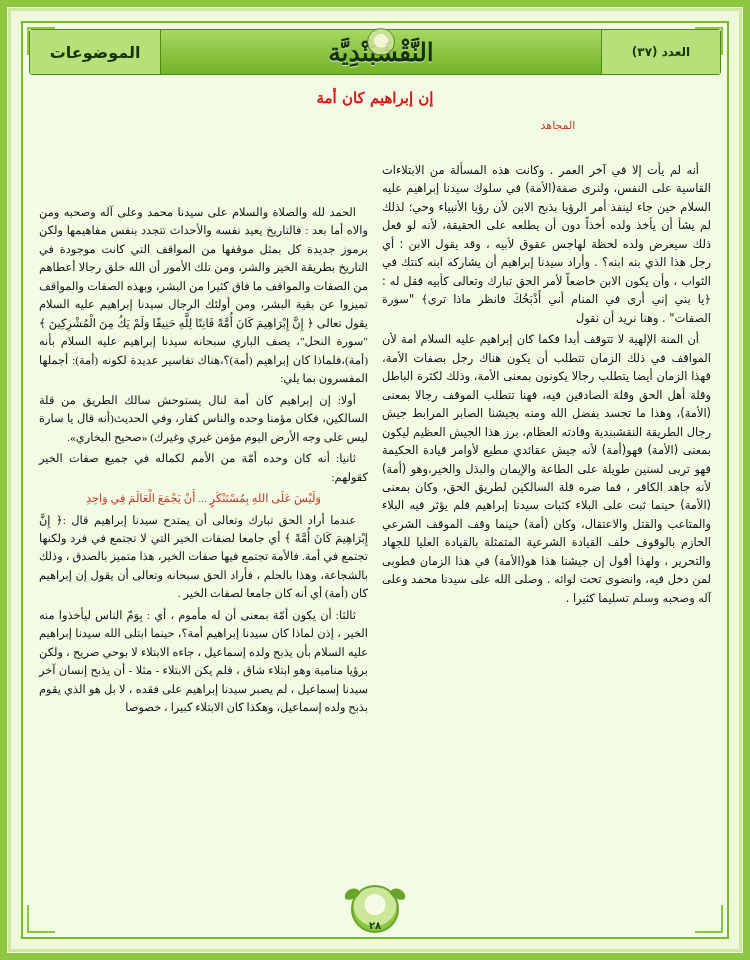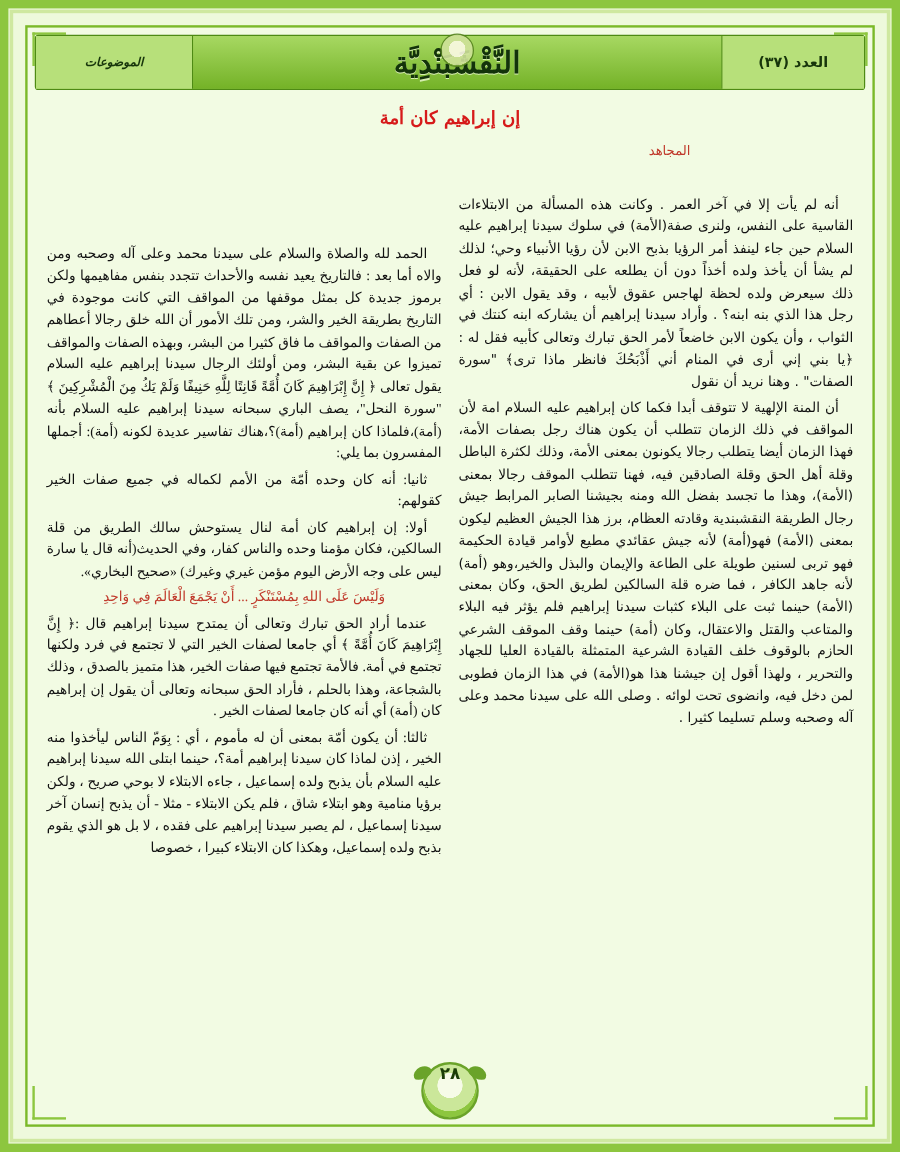--- a/index.html
+++ b/index.html
@@ -58,22 +58,21 @@
     background: #b7e07a;
     border-left: 1px solid #4e8a14;
     color: #17350b;
     font-size: 12px;
   }
   .hdr-mawduat {
     min-width: 110px;
     background: #b7e07a;
     border-right: 1px solid #4e8a14;
     color: #17350b;
-    font-size: 10px;
-    font-style: italic;
+    font-size: 16px;
   }
   .hdr-logo {
     flex: 1;
     position: relative;
     display: flex;
     align-items: center;
     justify-content: center;
     background: linear-gradient(#a7d862, #74b227);
   }
   .hdr-logo .logo-text {
@@ -170,24 +169,24 @@
     align-items: flex-end;
     height: 48px;
   }
   .page-badge {
     position: relative;
     width: 44px; height: 44px;
     border-radius: 50%;
     background: radial-gradient(circle at 50% 40%, #f6fbe8 0 30%, #cbe79a 31% 62%, #8dc63f 63% 100%);
     border: 2px solid #6aa329;
     display: flex;
-    align-items: flex-start;
+    align-items: flex-end;
     justify-content: center;
     color: #1b3d07;
-    font-size: 14px;
+    font-size: 10px;
     font-weight: bold;
   }
   .page-badge .leaf {
     position: absolute;
     width: 16px; height: 10px;
     background: #6aa329;
     border-radius: 50% 50% 50% 50% / 60% 60% 40% 40%;
     top: 2px;
   }
   .page-badge .leaf.l { left: -9px; transform: rotate(-25deg); }
@@ -230,22 +229,22 @@
 
     <div class="columns">
 
       <div class="col left">
         <p class="indent">أنه لم يأت إلا في آخر العمر . وكانت هذه المسألة من الابتلاءات القاسية على النفس، ولنرى صفة(الأمة) في سلوك سيدنا إبراهيم عليه السلام حين جاء لينفذ أمر الرؤيا بذبح الابن لأن رؤيا الأنبياء وحي؛ لذلك لم يشأ أن يأخذ ولده أخذاً دون أن يطلعه على الحقيقة، لأنه لو فعل ذلك سيعرض ولده لحظة لهاجس عقوق لأبيه ، وقد يقول الابن : أي رجل هذا الذي بنه ابنه؟ . وأراد سيدنا إبراهيم أن يشاركه ابنه كنتك في الثواب ، وأن يكون الابن خاضعاً لأمر الحق تبارك وتعالى كأبيه فقل له : ﴿يا بني إني أرى في المنام أني أَذْبَحُكَ فانظر ماذا ترى﴾ "سورة الصفات" . وهنا نريد أن نقول</p>
         <p class="indent">أن المنة الإلهية لا تتوقف أبدا فكما كان إبراهيم عليه السلام امة لأن المواقف في ذلك الزمان تتطلب أن يكون هناك رجل بصفات الأمة، فهذا الزمان أيضا يتطلب رجالا يكونون بمعنى الأمة، وذلك لكثرة الباطل وقلة أهل الحق وقلة الصادقين فيه، فهنا تتطلب الموقف رجالا بمعنى (الأمة)، وهذا ما تجسد بفضل الله ومنه بجيشنا الصابر المرابط جيش رجال الطريقة النقشبندية وقادته العظام، برز هذا الجيش العظيم ليكون بمعنى (الأمة) فهو(أمة) لأنه جيش عقائدي مطيع لأوامر قيادة الحكيمة فهو تربى لسنين طويلة على الطاعة والإيمان والبذل والخير،وهو (أمة) لأنه جاهد الكافر ، فما ضره قلة السالكين لطريق الحق، وكان بمعنى (الأمة) حينما ثبت على البلاء كثبات سيدنا إبراهيم فلم يؤثر فيه البلاء والمتاعب والقتل والاعتقال، وكان (أمة) حينما وقف الموقف الشرعي الحازم بالوقوف خلف القيادة الشرعية المتمثلة بالقيادة العليا للجهاد والتحرير ، ولهذا أقول إن جيشنا هذا هو(الأمة) في هذا الزمان فطوبى لمن دخل فيه، وانضوى تحت لوائه . وصلى الله على سيدنا محمد وعلى آله وصحبه وسلم تسليما كثيرا .</p>
       </div>
 
       <div class="col right">
         <p class="indent">الحمد لله والصلاة والسلام على سيدنا محمد وعلى آله وصحبه ومن والاه أما بعد : فالتاريخ يعيد نفسه والأحداث تتجدد بنفس مفاهيمها ولكن برموز جديدة كل بمثل موقفها من المواقف التي كانت موجودة في التاريخ بطريقة الخير والشر، ومن تلك الأمور أن الله خلق رجالا أعطاهم من الصفات والمواقف ما فاق كثيرا من البشر، وبهذه الصفات  والمواقف تميزوا عن بقية البشر، ومن أولئك الرجال سيدنا إبراهيم عليه السلام يقول تعالى ﴿ إِنَّ إِبْرَاهِيمَ كَانَ أُمَّةً قَانِتًا لِلَّهِ حَنِيفًا وَلَمْ يَكُ مِنَ الْمُشْرِكِينَ ﴾ "سورة النحل"، يصف الباري سبحانه سيدنا إبراهيم عليه السلام بأنه (أمة)،فلماذا كان إبراهيم (أمة)؟،هناك تفاسير عديدة لكونه (أمة): أجملها المفسرون بما يلي:</p>
+        <p class="indent">أولا: إن إبراهيم كان أمة لنال يستوحش سالك الطريق من قلة السالكين، فكان مؤمنا وحده والناس كفار، وفي الحديث(أنه قال يا سارة ليس على وجه الأرض اليوم مؤمن غيري وغيرك) «صحيح البخاري».</p>
         <p class="indent">ثانيا: أنه كان وحده أمّة من الأمم لكماله في جميع صفات الخير كقولهم:</p>
-        <p class="indent">أولا: إن إبراهيم كان أمة لنال يستوحش سالك الطريق من قلة السالكين، فكان مؤمنا وحده والناس كفار، وفي الحديث(أنه قال يا سارة ليس على وجه الأرض اليوم مؤمن غيري وغيرك) «صحيح البخاري».</p>
         <p class="poem">وَلَيْسَ عَلَى اللهِ بِمُسْتَنْكَرٍ ... أَنْ يَجْمَعَ الْعَالَمَ فِي وَاحِدِ</p>
         <p class="indent">عندما أراد الحق تبارك وتعالى أن يمتدح سيدنا إبراهيم قال :﴿ إِنَّ إِبْرَاهِيمَ كَانَ أُمَّةً ﴾  أي جامعا لصفات الخير التي لا تجتمع في فرد ولكنها تجتمع في أمة. فالأمة تجتمع فيها صفات الخير، هذا متميز بالصدق ، وذلك بالشجاعة، وهذا بالحلم ، فأراد الحق سبحانه وتعالى أن يقول إن إبراهيم كان (أمة) أي أنه كان جامعا لصفات الخير .</p>
         <p class="indent">ثالثا: أن يكون أمّة بمعنى أن له مأموم ، أي : بِوَمّ الناس ليأخذوا منه الخير ، إذن لماذا كان سيدنا إبراهيم أمة؟، حينما ابتلى الله سيدنا إبراهيم عليه السلام بأن يذبح ولده إسماعيل ، جاءه الابتلاء لا بوحي صريح ، ولكن برؤيا منامية وهو ابتلاء شاق ، فلم يكن الابتلاء - مثلا - أن يذبح إنسان آخر سيدنا إسماعيل ، لم يصبر سيدنا إبراهيم على فقده ، لا بل هو الذي يقوم بذبح ولده إسماعيل، وهكذا كان الابتلاء كبيرا ، خصوصا</p>
       </div>
 
     </div>
 
     <div class="footer">
       <div class="page-badge">
         <span class="leaf l"></span>

